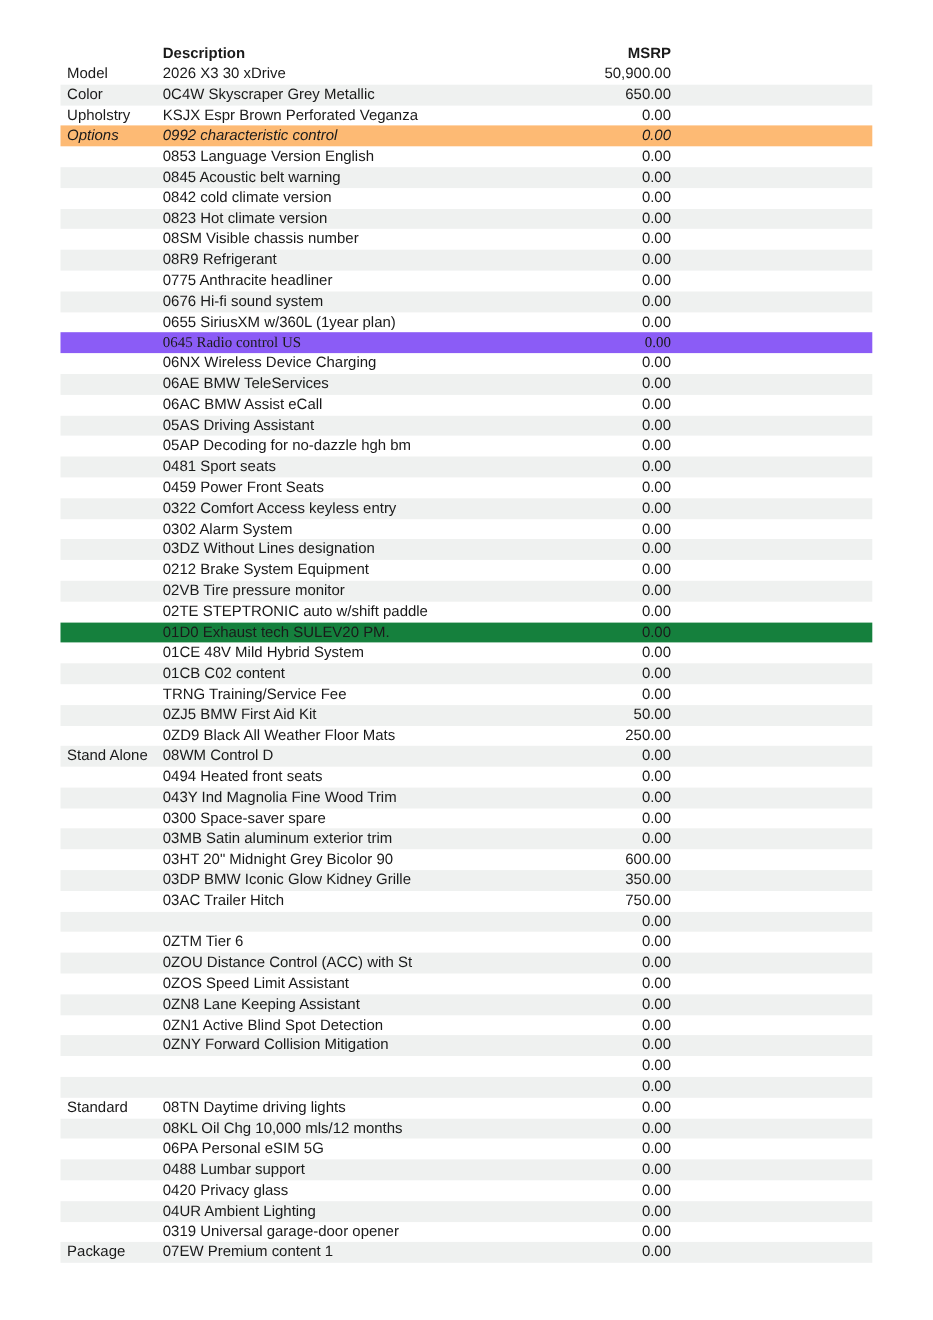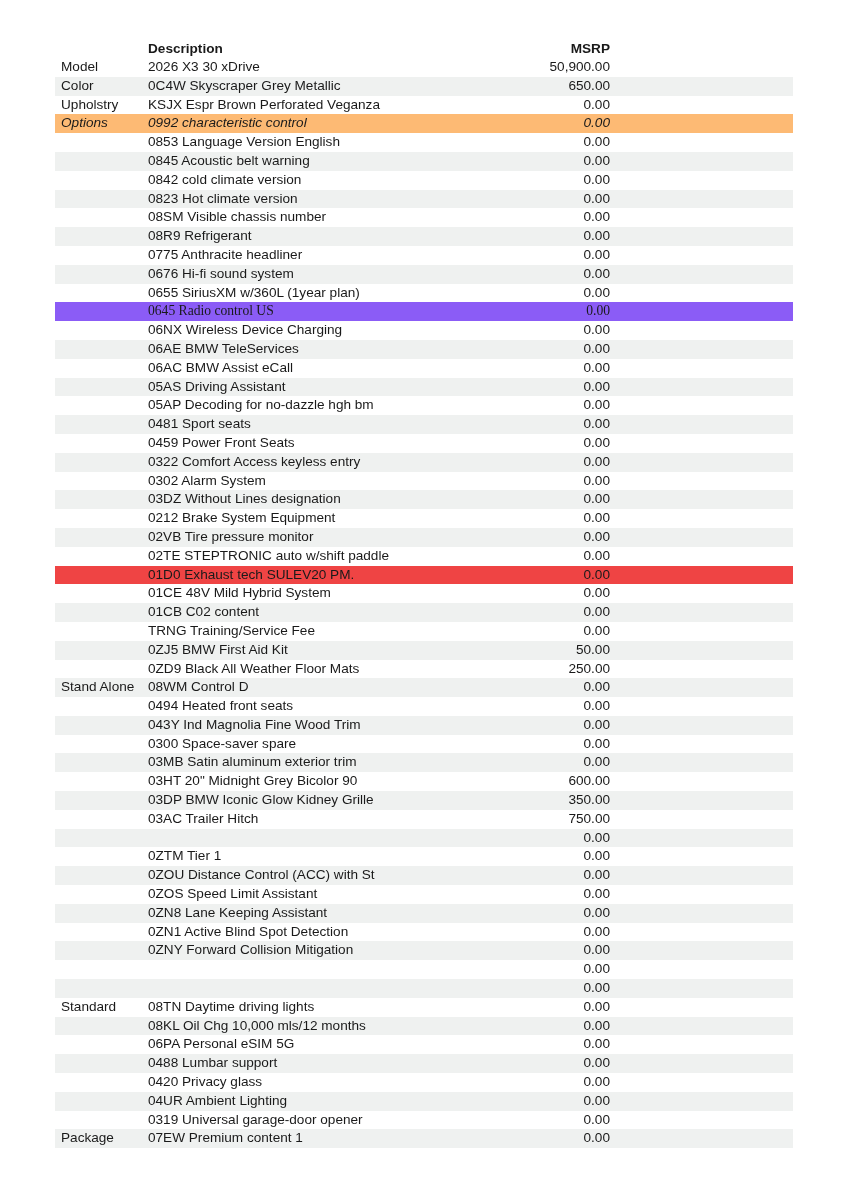--- a/index.html
+++ b/index.html
@@ -187,21 +187,21 @@
         <div class="row striped" style="background: rgb(239, 241, 240);">
           <div class="cell cat"></div>
           <div class="cell desc">02VB Tire pressure monitor</div>
           <div class="cell msrp">0.00</div>
         </div>
         <div class="row">
           <div class="cell cat"></div>
           <div class="cell desc">02TE STEPTRONIC auto w/shift paddle</div>
           <div class="cell msrp">0.00</div>
         </div>
-        <div class="row striped" style="background: #ef4444; padding-left: 40px;">
+        <div class="row striped" style="background: #15803d; padding-left: 40px;">
           <div class="cell cat"></div>
           <div class="cell desc">01D0 Exhaust tech SULEV20 PM.</div>
           <div class="cell msrp">0.00</div>
         </div>
         <div class="row">
           <div class="cell cat"></div>
           <div class="cell desc">01CE 48V Mild Hybrid System</div>
           <div class="cell msrp">0.00</div>
         </div>
         <div class="row striped" style="background: rgb(239, 241, 240);">
@@ -263,21 +263,21 @@
           <div class="cell cat"></div>
           <div class="cell desc">03AC Trailer Hitch</div>
           <div class="cell msrp">750.00</div>
         </div>
         <div class="row striped" style="background: rgb(239, 241, 240);">
           <div class="cell cat"></div>
           <div class="cell msrp">0.00</div>
         </div>
         <div class="row">
           <div class="cell cat"></div>
-          <div class="cell desc">0ZTM Tier 1</div>
+          <div class="cell desc">0ZTM Tier 6</div>
           <div class="cell msrp">0.00</div>
         </div>
         <div class="row striped" style="background: rgb(239, 241, 240);">
           <div class="cell cat"></div>
           <div class="cell desc">0ZOU Distance Control (ACC) with St</div>
           <div class="cell msrp">0.00</div>
         </div>
         <div class="row">
           <div class="cell cat"></div>
           <div class="cell desc">0ZOS Speed Limit Assistant</div>

